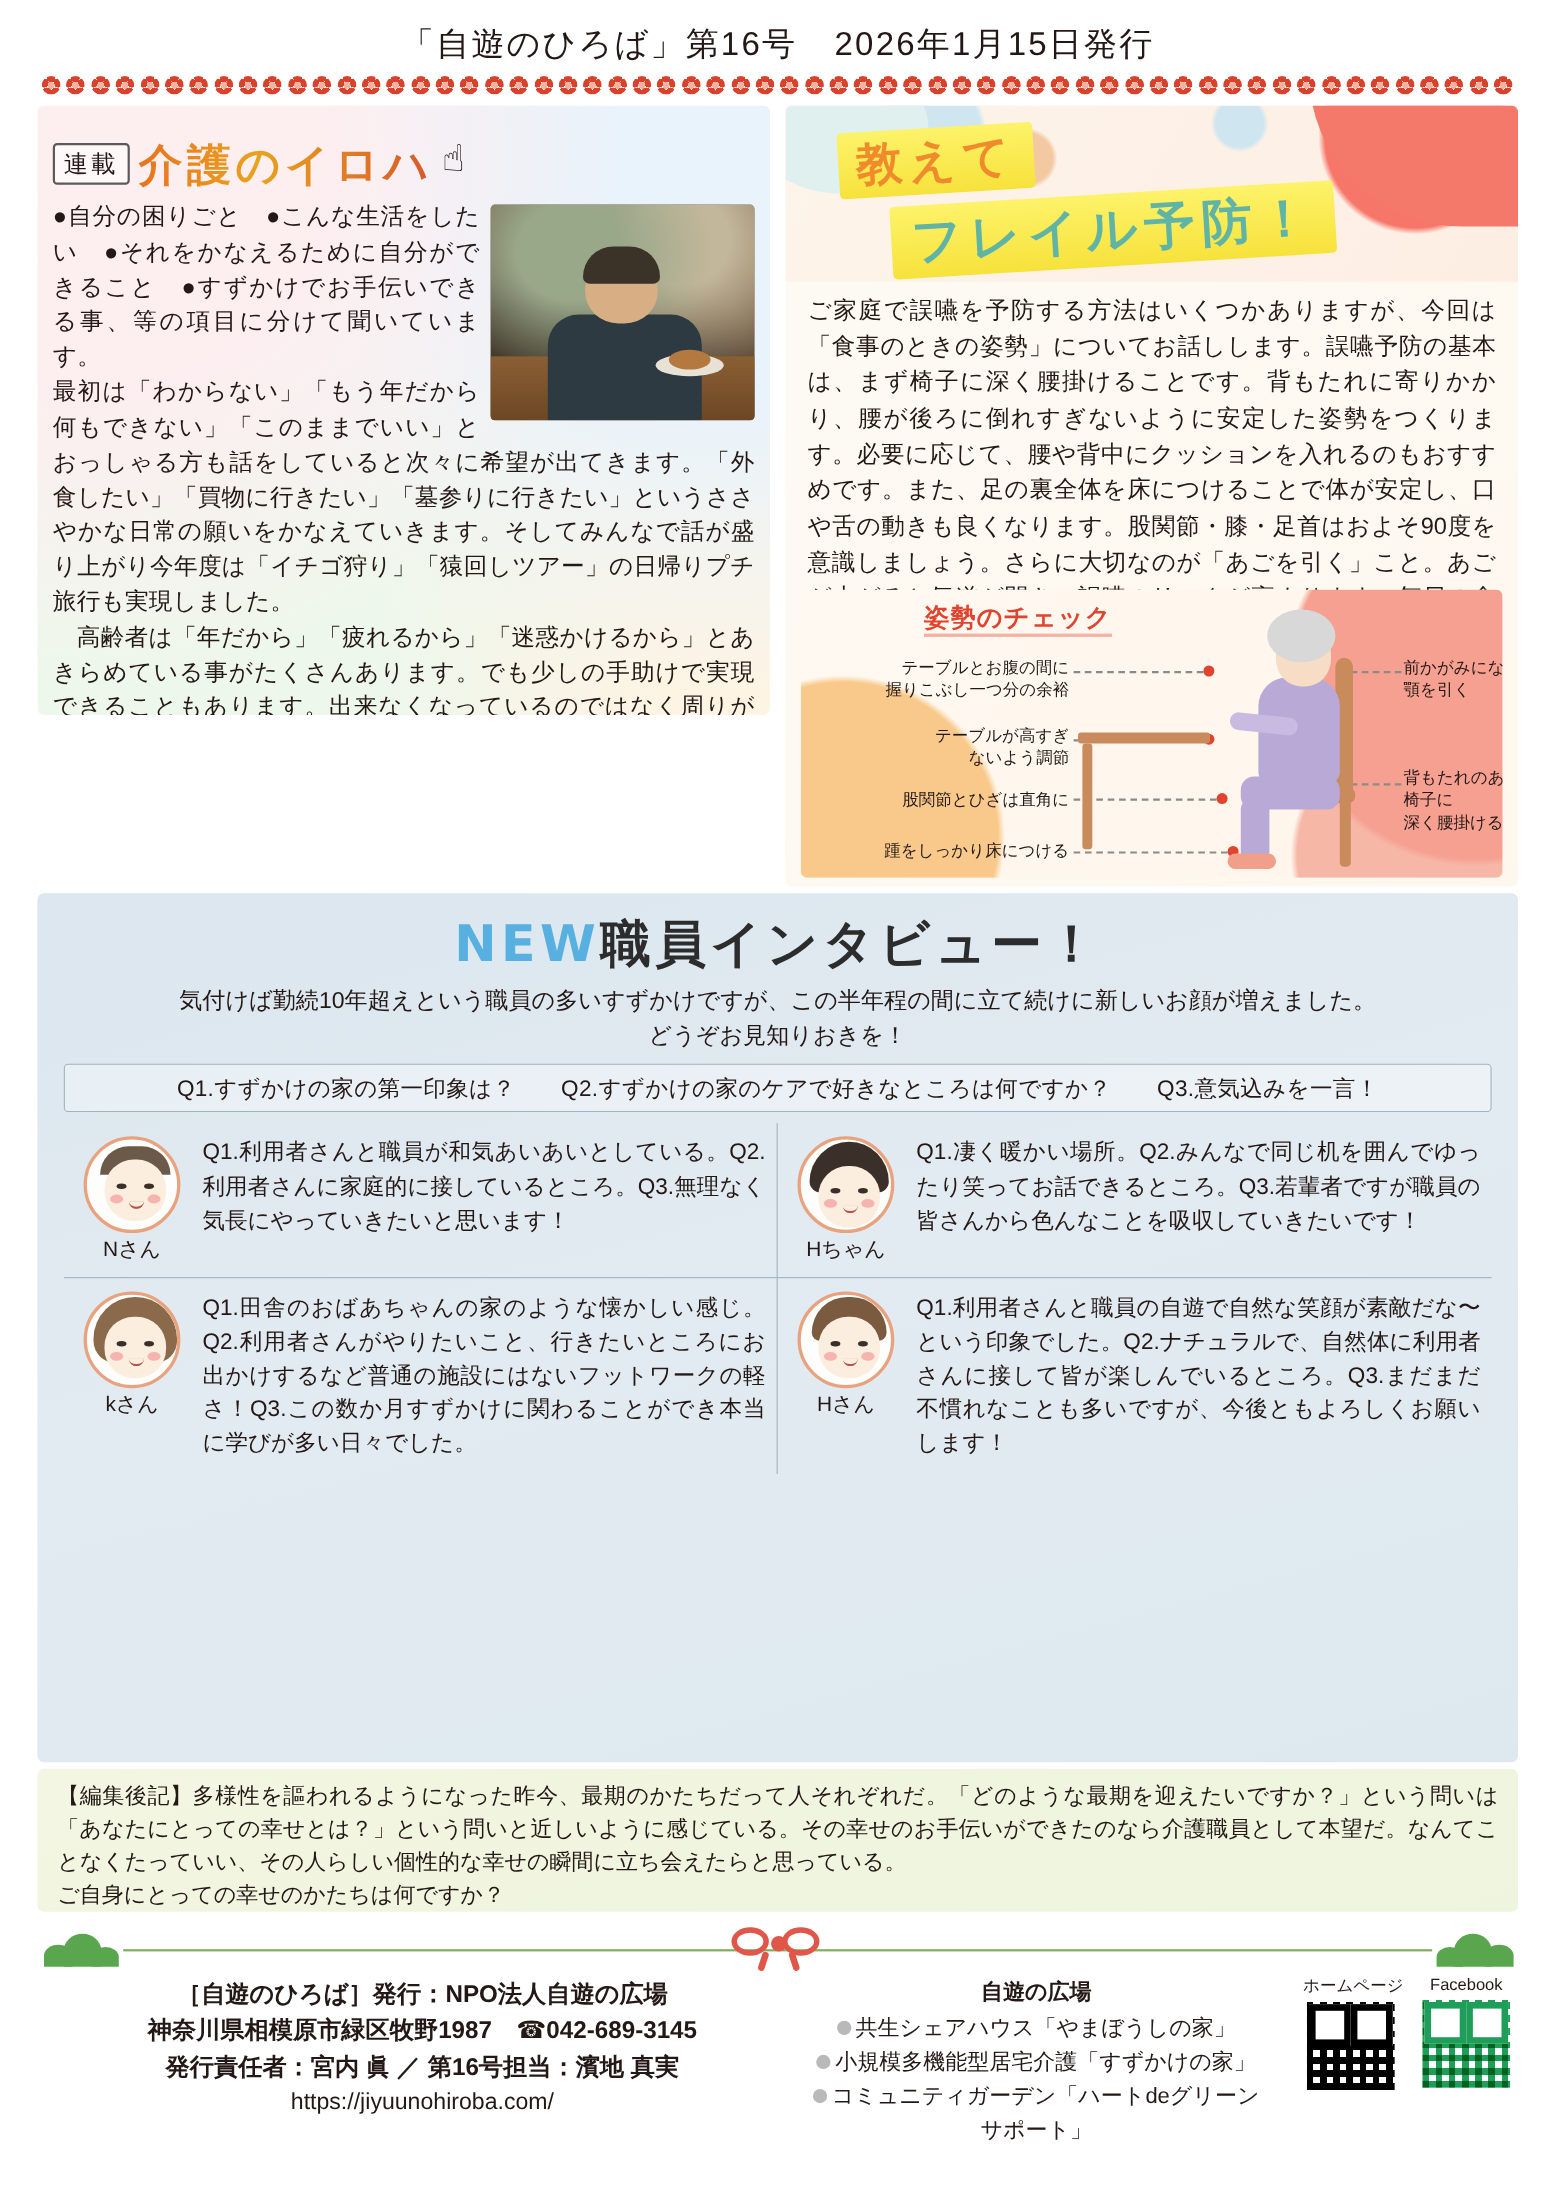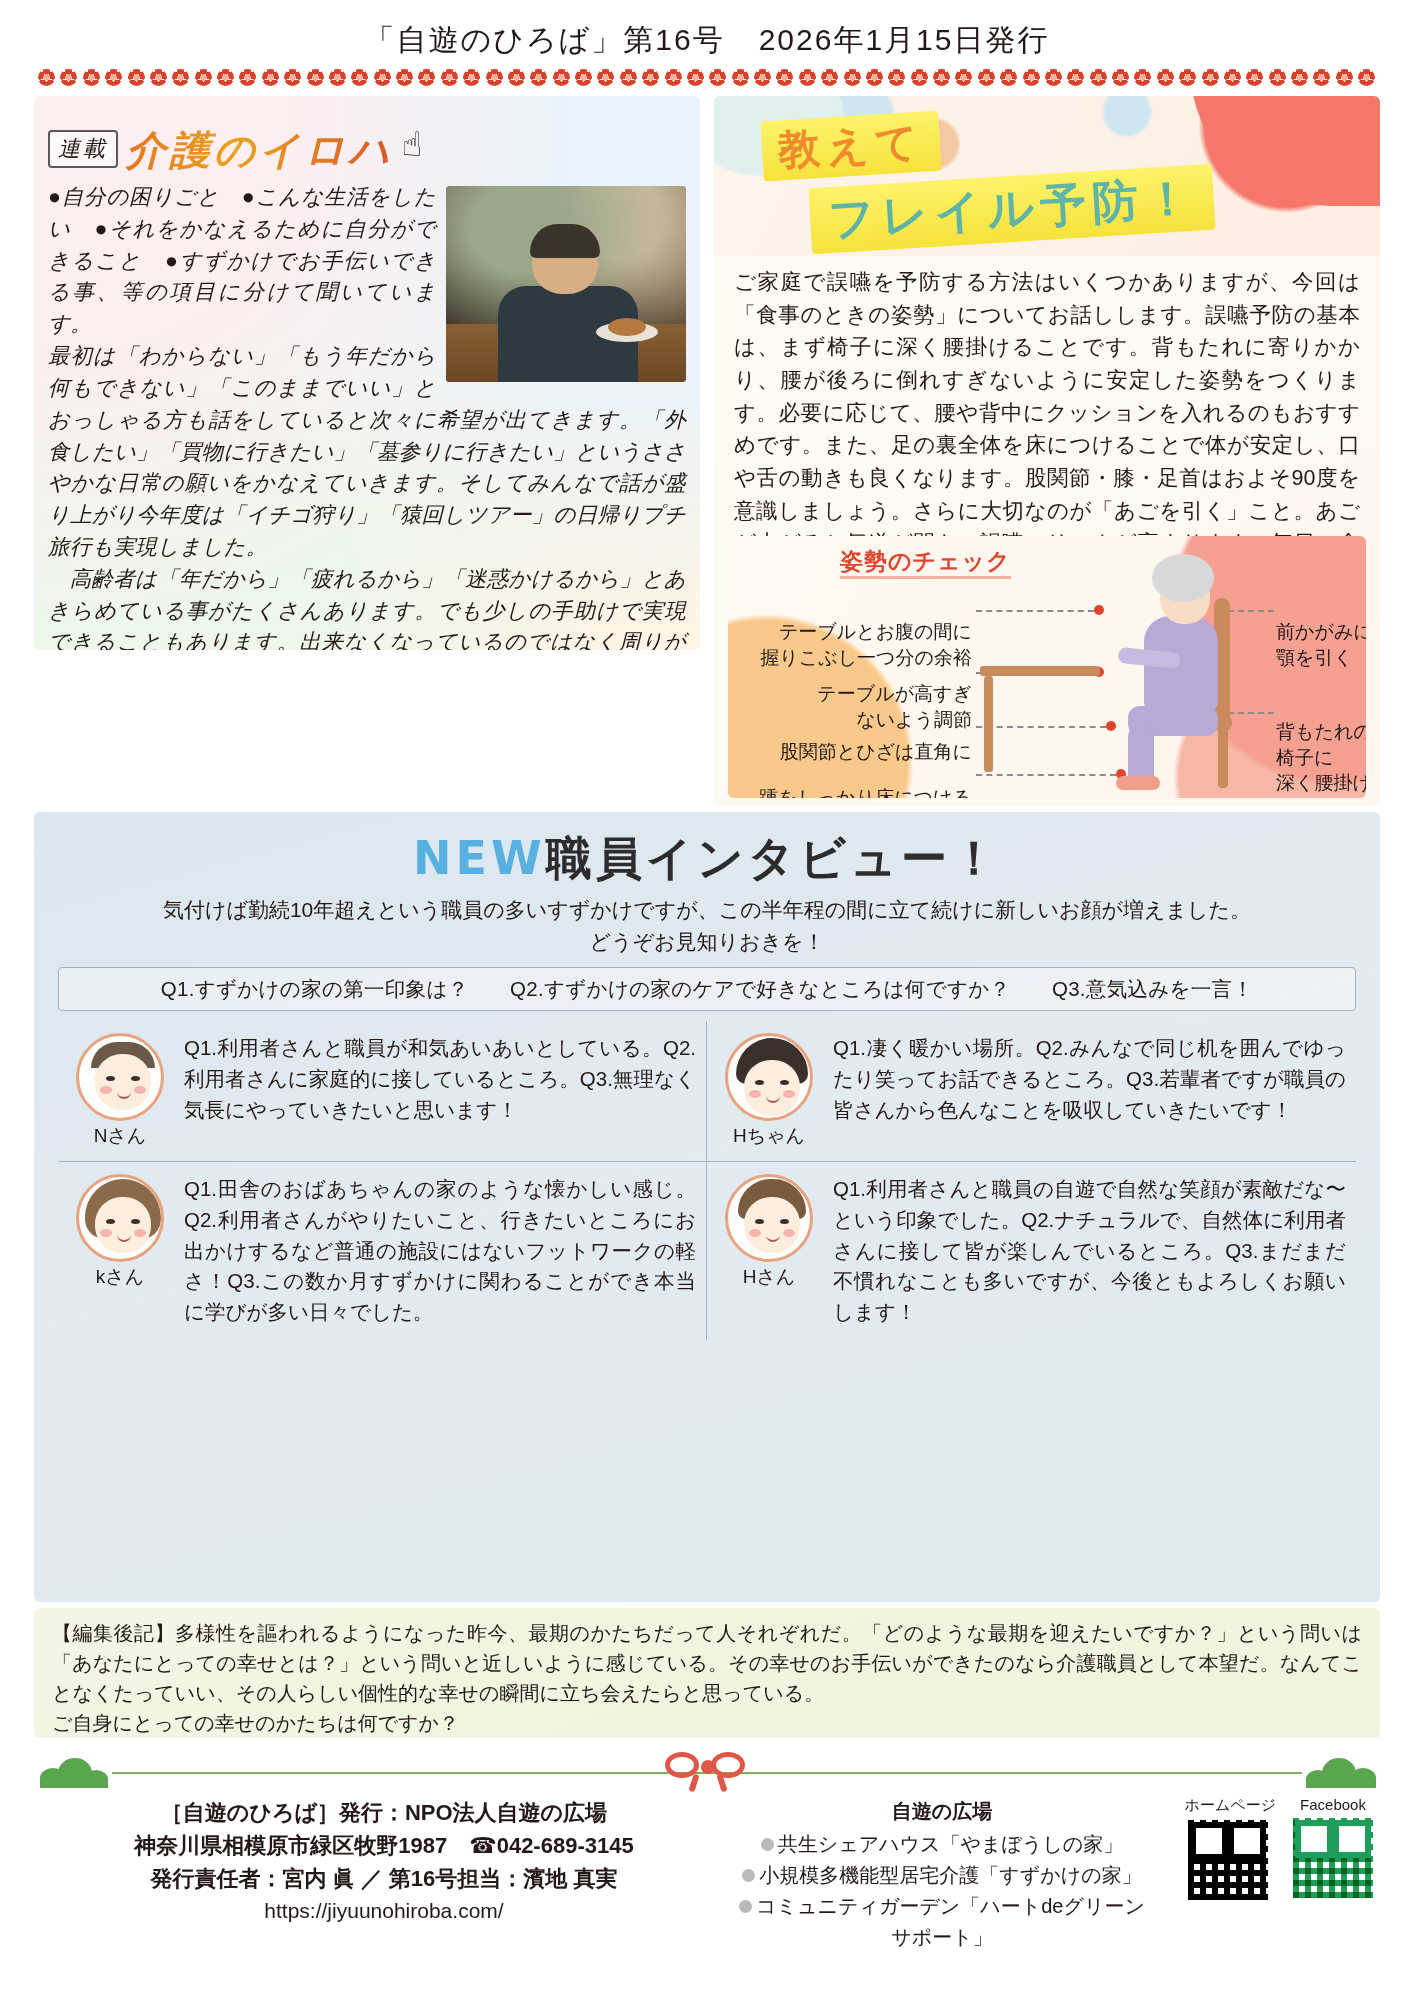--- a/index.html
+++ b/index.html
@@ -49,21 +49,20 @@
 
   .left-panel {
     width:666px; height:554px;
     background:
       radial-gradient(circle at 8% 8%, #fdeef0 0 26%, transparent 60%),
       radial-gradient(circle at 92% 6%, #e9f3fb 0 30%, transparent 62%),
       radial-gradient(circle at 12% 92%, #eef7ec 0 30%, transparent 62%),
       radial-gradient(circle at 90% 88%, #fdf4e4 0 30%, transparent 62%),
       linear-gradient(160deg,#fdf7f4 0%,#f7fbf7 55%,#fdf6ef 100%);
     padding:10px 14px 10px 14px;
-    font-style:italic;
   }
   .left-title-row { display:flex; align-items:flex-end; gap:8px; height:72px; }
   .serial-badge {
     border:2px solid #5a5a5a; border-radius:4px;
     font-size:22px; padding:2px 8px; background:rgba(255,255,255,.6);
     letter-spacing:3px; margin-bottom:10px;
   }
   .left-title {
     font-size:40px; font-weight:bold; letter-spacing:4px;
     background:linear-gradient(90deg,#e8731f 0%, #e8a31f 40%, #d8582a 100%);
@@ -147,21 +146,21 @@
     border-radius:6px; overflow:hidden;
     background:
       radial-gradient(circle at 6% 86%, #f8c98a 0 22%, transparent 23%),
       radial-gradient(circle at 96% 30%, #f6a092 0 26%, transparent 27%),
       radial-gradient(circle at 88% 92%, #f6b7a6 0 18%, transparent 19%),
       linear-gradient(120deg,#fff9f1 0%,#fff4ea 100%);
   }
   .posture-title { position:absolute; left:112px; top:10px; font-size:23px; font-weight:bold;
     color:#e0442f; letter-spacing:1px; }
   .posture-title .uline { border-bottom:3px solid #f3b2a4; padding-bottom:2px; }
-  .pl { position:absolute; font-size:19px; line-height:1.35; color:#231815;margin-top:21px; }
+  .pl { position:absolute; font-size:15px; line-height:1.35; color:#231815; }
   .pl-l { text-align:right; }
   .pl-r { text-align:left; }
   .dotmark { position:absolute; width:10px; height:10px; border-radius:50%; background:#e0442f; }
   .dashline { position:absolute; border-top:2px dashed #8a8a8a; }
 
   .figure { position:absolute; left:382px; top:18px; width:150px; height:236px; }
   .fig-hair { position:absolute; left:42px; top:0; width:62px; height:48px; border-radius:50%;
     background:#d8d8d8; }
   .fig-face { position:absolute; left:50px; top:16px; width:50px; height:54px; border-radius:46%;
     background:#f7dcc6; }

